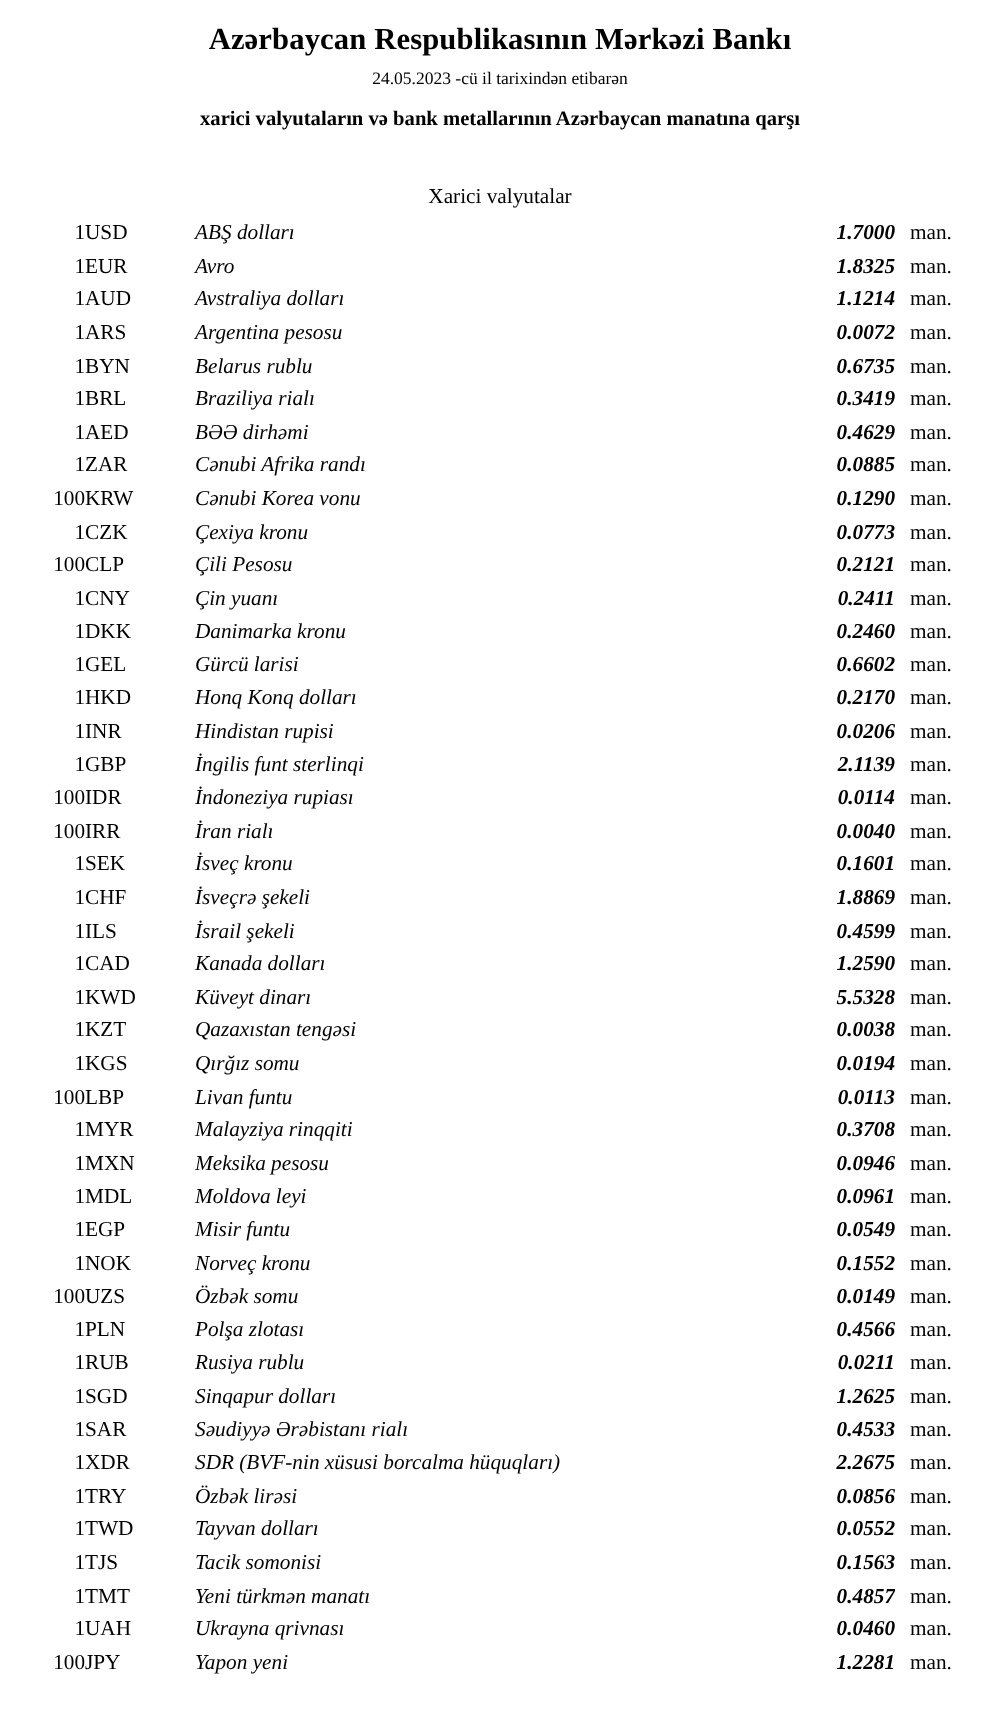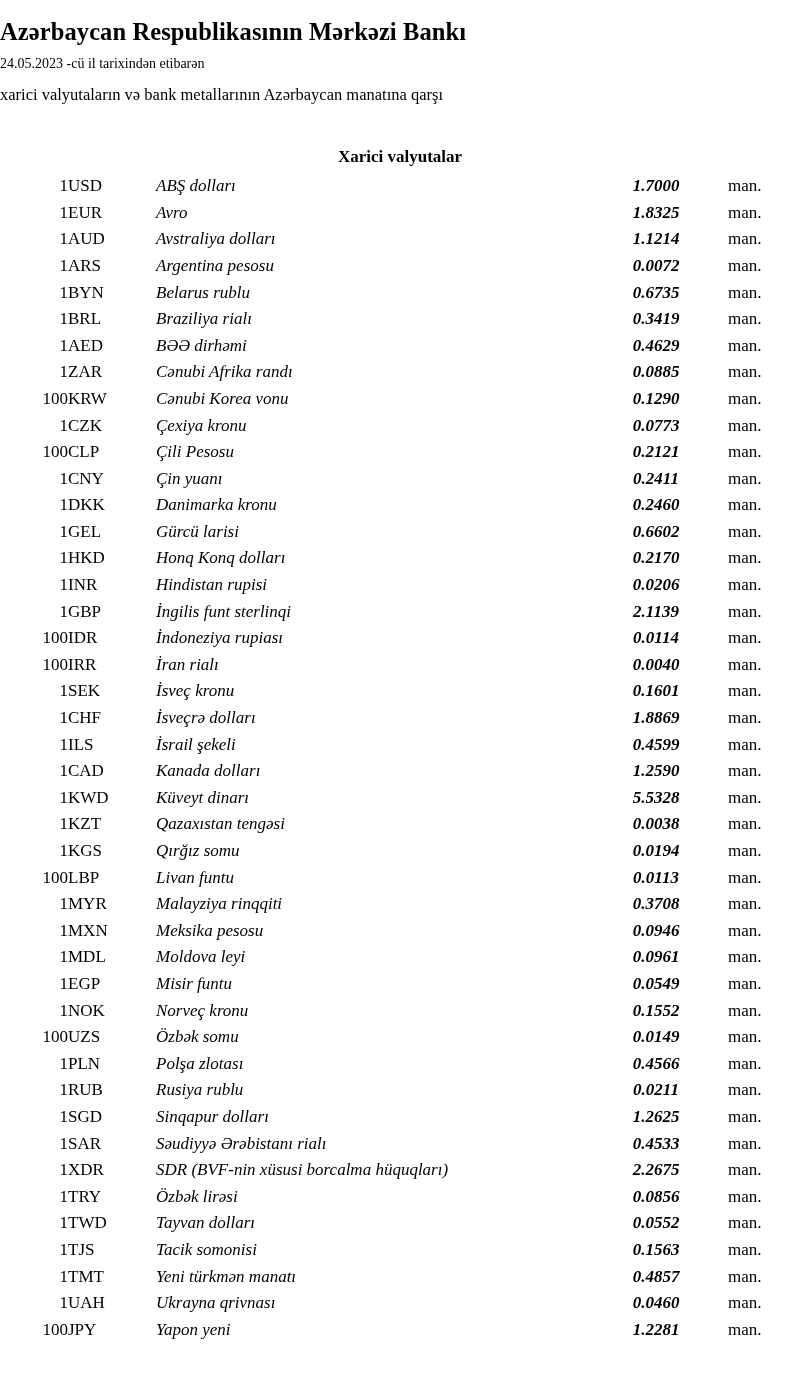--- a/index.html
+++ b/index.html
@@ -12,48 +12,49 @@
     min-height: 1377px;
     font-family: "Liberation Serif", serif;
     color: #000000;
   }
   .page {
     width: 800px;
     box-sizing: border-box;
     padding: 10px 0 0 0;
   }
   .header {
+    text-align: center;
   }
   .bank-title {
     font-size: 24.5px;
     font-weight: bold;
     letter-spacing: 0.1px;
     margin: 8px 0 0 0;
     line-height: 1.15;
   }
   .date-line {
     font-size: 14px;
     font-weight: normal;
     margin: 10px 0 0 0;
   }
   .subtitle-line {
     font-size: 16.5px;
-    font-weight: normal;
+    font-weight: bold;
     margin: 13px 0 0 0;
   }
   .bulletin-line {
     font-size: 19px;
     font-weight: bold;
     margin: 11px 0 0 0;
     letter-spacing: 0.2px;
   }
   .section-title {
     text-align: center;
     font-size: 17px;
-    font-weight: bold;
+    font-weight: normal;
     margin: 42px 0 6px 0;
   }
   table.rates {
     border-collapse: collapse;
     margin: 0;
     width: 800px;
     table-layout: fixed;
   }
   table.rates td {
     padding: 0;
@@ -75,21 +76,21 @@
     padding-right: 8px !important;
   }
   .c-name {
     width: 440px;
     text-align: left;
     padding-left: 12px !important;
     font-style: italic;
   }
   .c-rate {
     width: 120px;
-    text-align: center;
+    text-align: right;
     font-style: italic;
     font-weight: bold;
     padding-right: 0 !important;
     margin-top: 40px;
   }
   .c-unit {
     width: 90px;
     text-align: left;
     padding-left: 12px !important;
   }
@@ -245,21 +246,21 @@
       <tr>
         <td class="c-qty">1</td>
         <td class="c-code">SEK</td>
         <td class="c-name">İsveç kronu</td>
         <td class="c-rate">0.1601</td>
         <td class="c-unit">man.</td>
       </tr>
       <tr>
         <td class="c-qty">1</td>
         <td class="c-code">CHF</td>
-        <td class="c-name">İsveçrə dolları</td>
+        <td class="c-name">İsveçrə şekeli</td>
         <td class="c-rate">1.8869</td>
         <td class="c-unit">man.</td>
       </tr>
       <tr>
         <td class="c-qty">1</td>
         <td class="c-code">ILS</td>
         <td class="c-name">İsrail şekeli</td>
         <td class="c-rate">0.4599</td>
         <td class="c-unit">man.</td>
       </tr>

